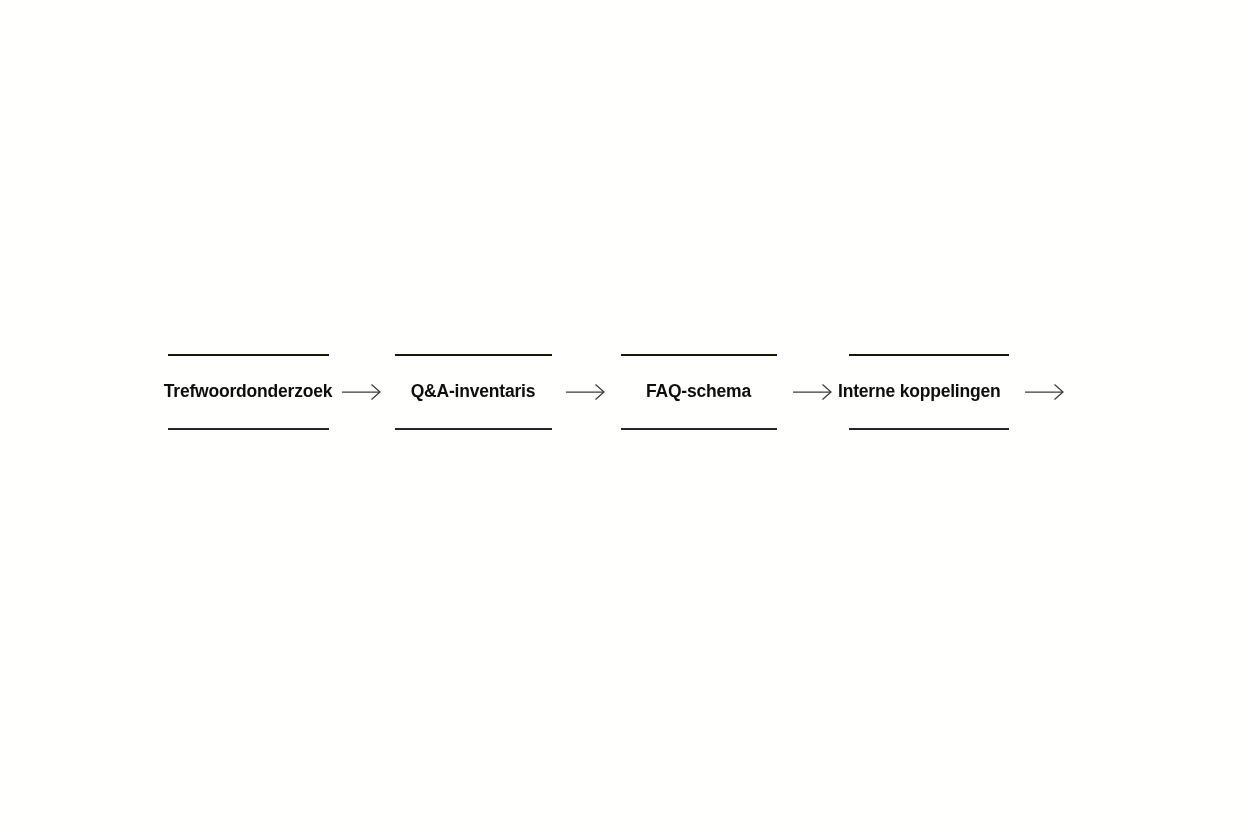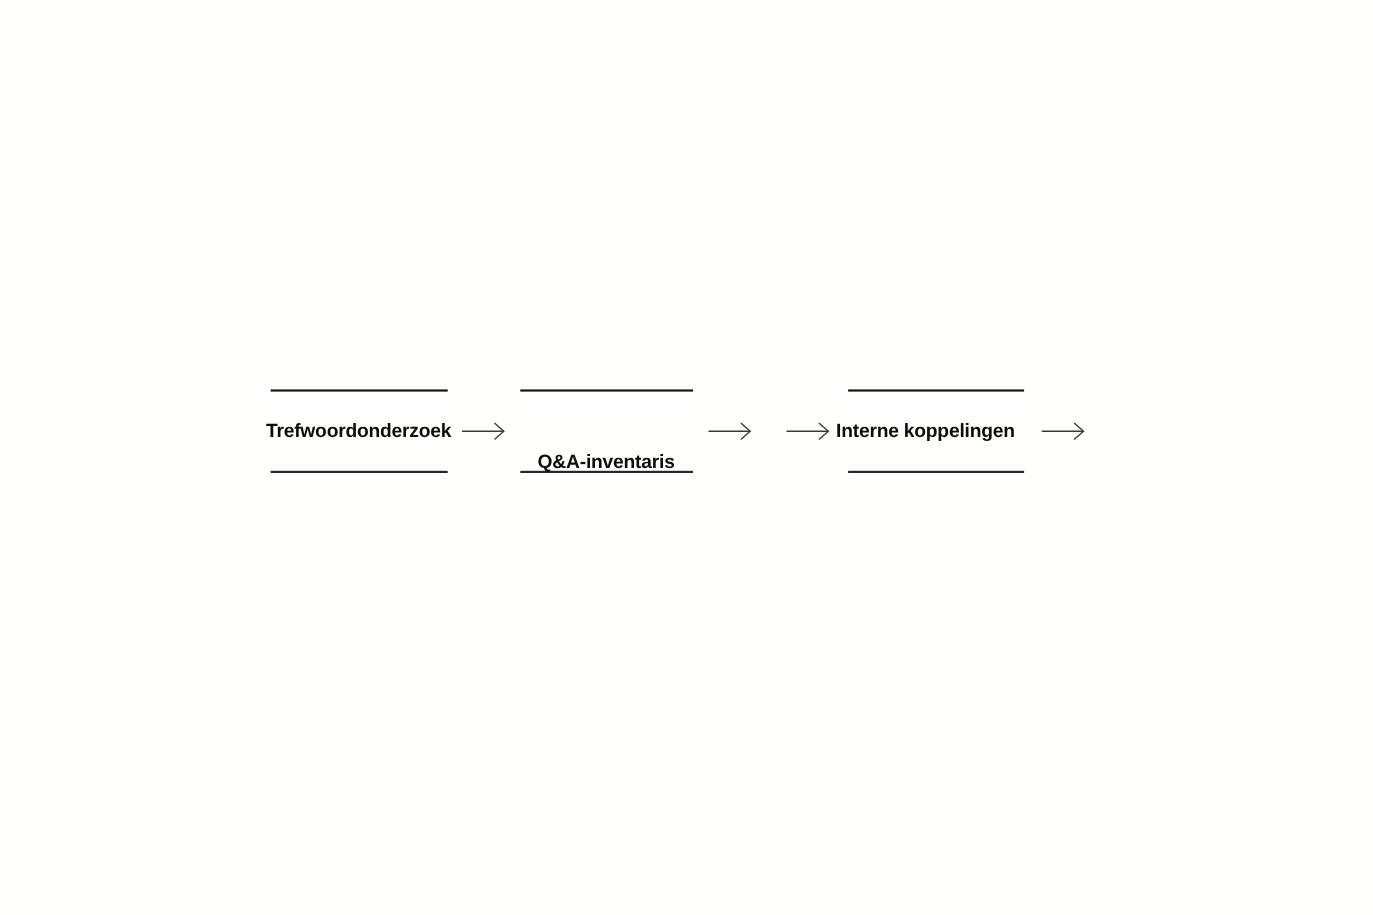--- a/index.html
+++ b/index.html
@@ -55,21 +55,21 @@
     font-weight: bold;
     letter-spacing: -0.2px;
     color: #0d0d0d;
     white-space: nowrap;
     line-height: 1;
     padding: 0 8px;
   }
 
   
   .node.n0 { width: 161px; }
-  .node.n1 { width: 157px; align-items: flex-end; }
+  .node.n1 { width: 157px; }
   .node.n2 { width: 156px; }
   .node.n3 { width: 160px; justify-content: flex-end; }
   .node.n4 { width: 135px; }
 
   
   .connector {
     display: flex;
     align-items: center;
     justify-content: center;
     width: 66px;
@@ -116,20 +116,23 @@
       <span class="node-label">Q&amp;A-inventaris</span>
     </div>
 
     <div class="connector c1">
       <svg class="arrow-svg" viewBox="0 0 40 18">
         <line x1="0" y1="9" x2="38" y2="9"></line>
         <polyline points="29.5,1.5 38,9 29.5,16.5"></polyline>
       </svg>
     </div>
 
+    <div class="node n2">
+      <span class="node-label">FAQ-schema</span>
+    </div>
 
     <div class="connector c2">
       <svg class="arrow-svg" viewBox="0 0 40 18">
         <line x1="0" y1="9" x2="38" y2="9"></line>
         <polyline points="29.5,1.5 38,9 29.5,16.5"></polyline>
       </svg>
     </div>
 
     <div class="node n3">
       <span class="node-label">Interne koppelingen</span>

